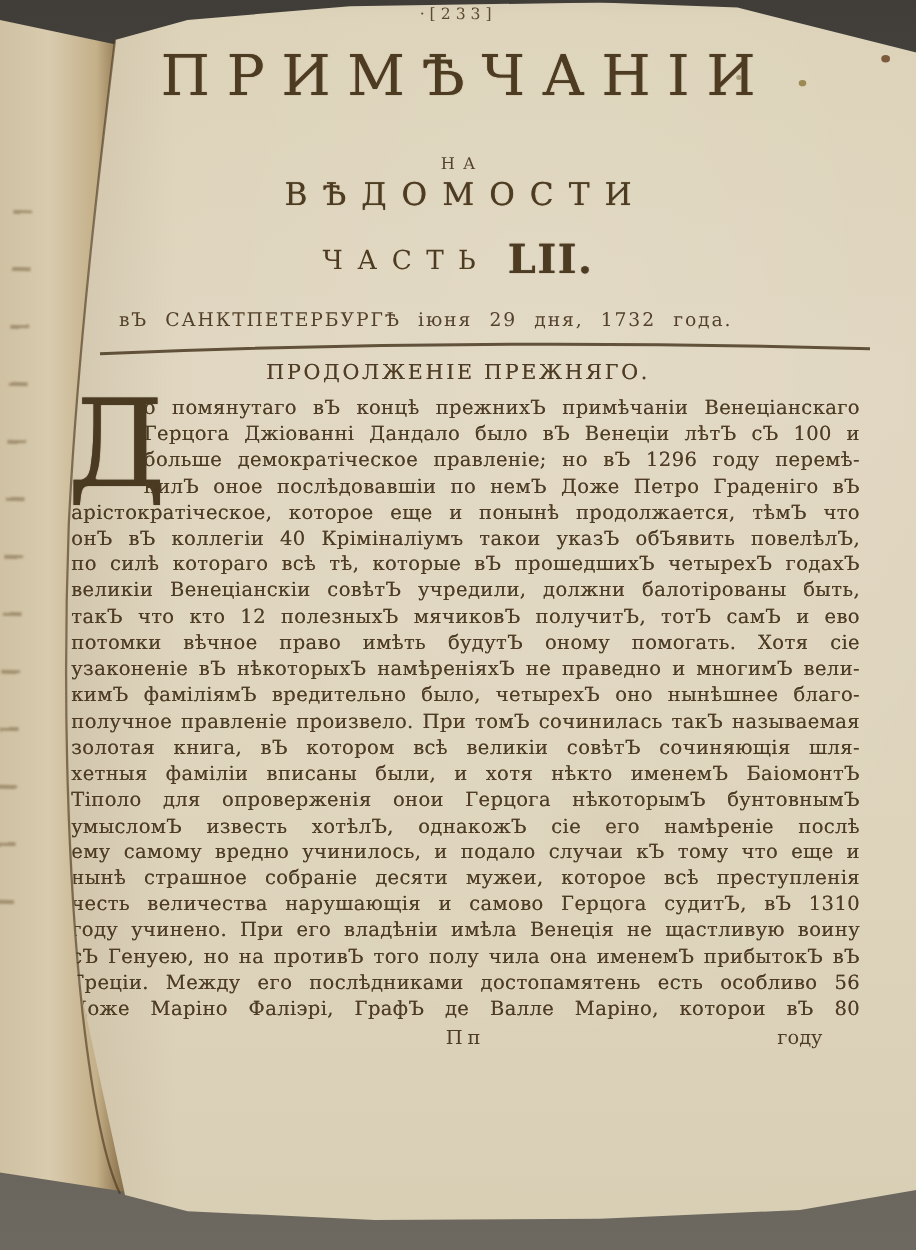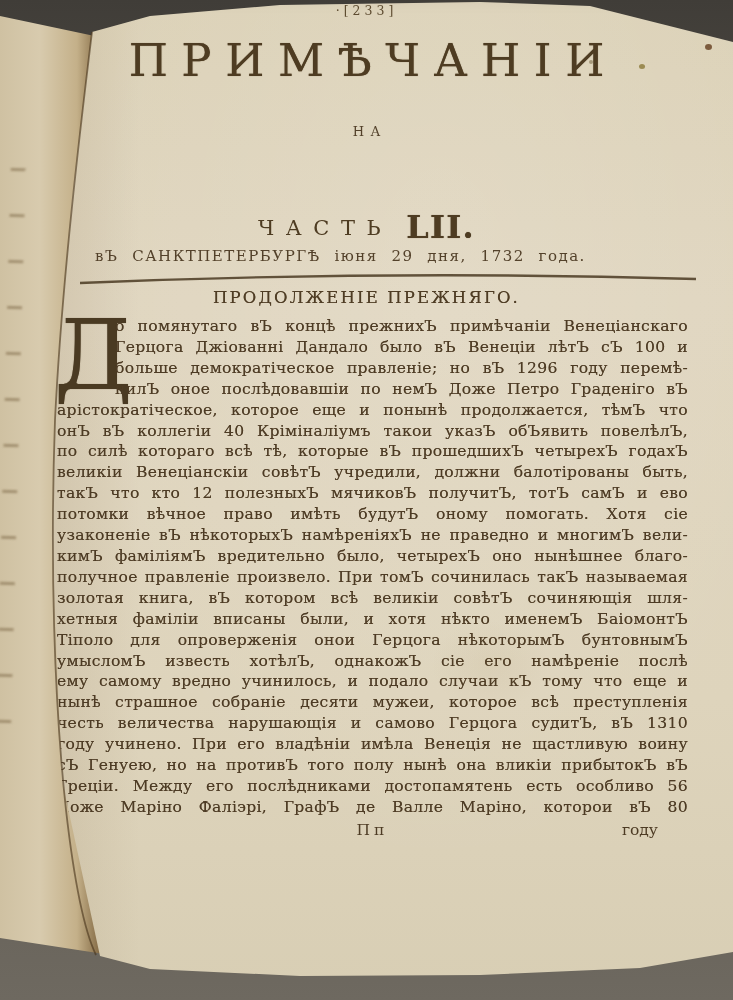--- a/index.html
+++ b/index.html
@@ -49,21 +49,21 @@
   .na{
     position:absolute;top:124px;left:0;width:100%;text-align:center;
     font-size:13px;letter-spacing:0.5em;text-indent:0.5em;color:#53412a;
   }
   .ved{
     position:absolute;top:141px;left:0;width:100%;text-align:center;
     font-size:25px;letter-spacing:0.48em;text-indent:0.48em;
     color:#4e3c22;text-shadow:0 0 0.6px rgba(78,60,34,0.8);
   }
   .chast-row{
-    position:absolute;top:208px;left:0;width:100%;text-align:center;
+    position:absolute;top:188px;left:0;width:100%;text-align:center;
     white-space:nowrap;color:#4e3c22;
   }
   .chast-word{font-size:21px;letter-spacing:0.55em;vertical-align:baseline;}
   .chast-num{font-size:32px;font-weight:bold;letter-spacing:0.04em;margin-left:14px;vertical-align:-3px;
     text-shadow:0 0 0.7px rgba(60,45,25,0.9);}
   .dateline{
     position:absolute;top:247px;left:0;width:100%;box-sizing:border-box;
     padding-right:52px;text-align:center;
     font-size:15px;letter-spacing:0.10em;word-spacing:0.5em;color:#53412a;
     white-space:nowrap;
@@ -106,20 +106,21 @@
 </div>
 
 <div class="main-page">
 
   <div class="pagenum">·[233]</div>
 
   <div class="title">ПРИМѢЧАНІИ</div>
 
   <div class="na">НА</div>
 
+  <div class="ved">ВѢДОМОСТИ</div>
 
   <div class="chast-row">
     <span class="chast-word">ЧАСТЬ</span><span class="chast-num">LII.</span>
   </div>
 
   <div class="dateline">вЪ САНКТПЕТЕРБУРГѢ  іюня 29 дня, 1732 года.</div>
 
   <svg class="rule-svg" width="622" height="18">
     <path d="M2,13 Q310,0 618,9" stroke="#4a3a22" stroke-width="2.4" fill="none" opacity="0.85"></path>
   </svg>
@@ -143,21 +144,21 @@
     <div class="bl">кимЪ фаміліямЪ вредительно было, четырехЪ оно нынѣшнее благо-</div>
     <div class="bl">получное правленіе произвело. При томЪ сочинилась такЪ называемая</div>
     <div class="bl">золотая книга, вЪ котором всѣ великіи совѣтЪ сочиняющія шля-</div>
     <div class="bl">хетныя фаміліи вписаны были, и хотя нѣкто именемЪ БаіомонтЪ</div>
     <div class="bl">Тіполо для опроверженія онои Герцога нѣкоторымЪ бунтовнымЪ</div>
     <div class="bl">умысломЪ известь хотѣлЪ, однакожЪ сіе его намѣреніе послѣ</div>
     <div class="bl">ему самому вредно учинилось, и подало случаи кЪ тому что еще и</div>
     <div class="bl">нынѣ страшное собраніе десяти мужеи, которое всѣ преступленія</div>
     <div class="bl">честь величества нарушающія и самово Герцога судитЪ, вЪ 1310</div>
     <div class="bl">году учинено. При его владѣніи имѣла Венеція не щастливую воину</div>
-    <div class="bl">сЪ Генуею, но на противЪ того полу нынѣ она вликіи прибытокЪ вЪ</div>
+    <div class="bl">сЪ Генуею, но на противЪ того полу чила она именемЪ прибытокЪ вЪ</div>
     <div class="bl">Греціи. Между его послѣдниками достопамятень есть особливо 56</div>
     <div class="bl">Доже Маріно Фаліэрі, ГрафЪ де Валле Маріно, которои вЪ 80</div>
   </div>
 
   <div class="sigrow">
     <span class="sig">Пп</span>
     <span class="catch">году</span>
   </div>
 
   <div class="dot dot1"></div>

